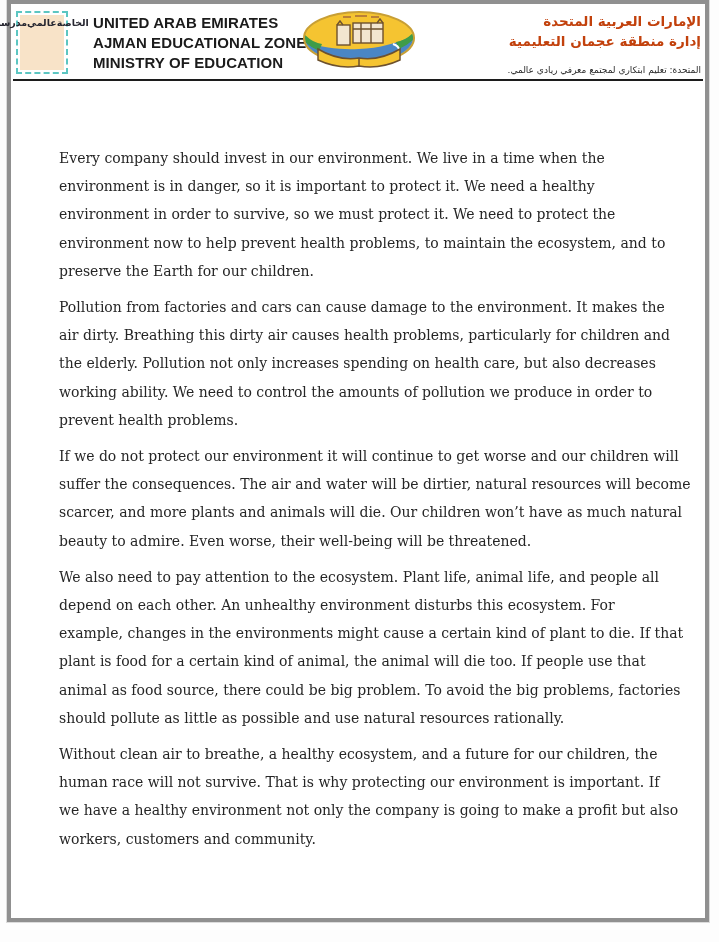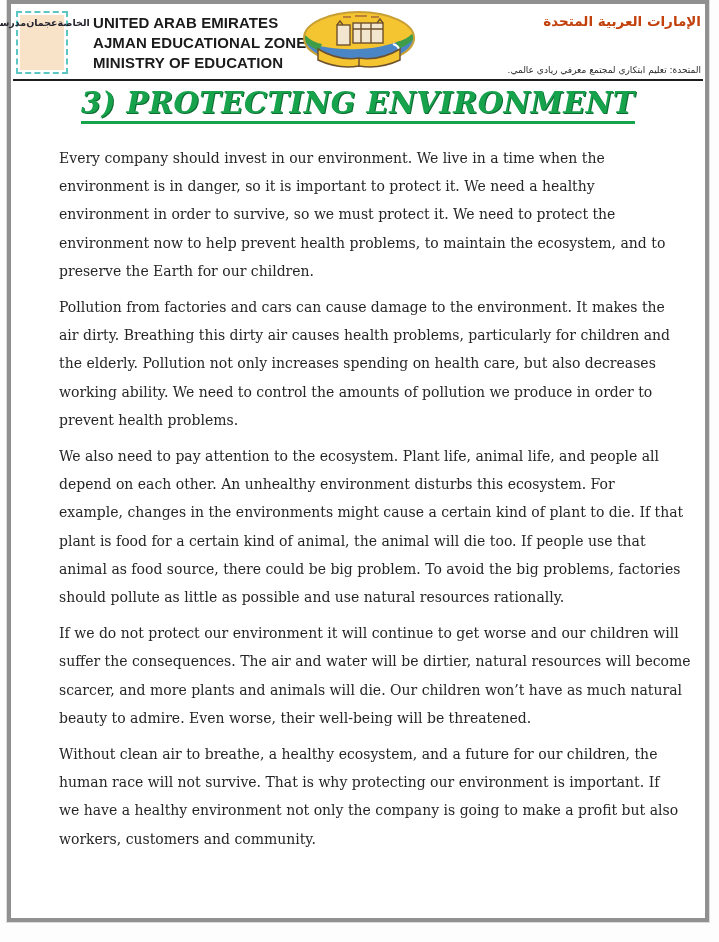--- a/index.html
+++ b/index.html
@@ -73,21 +73,21 @@
   .article p{margin:8px;white-space:pre-line;}
 </style>
 </head>
 <body>
 
 <div class="page">
 
   <div class="school-badge">
     <div class="badge-inner">
       <div>مدرسة</div>
-      <div>عجمان</div>
+      <div>عالمي</div>
       <div>الخاصة</div>
     </div>
   </div>
 
   <div class="ministry-en">
     <div>UNITED ARAB EMIRATES</div>
     <div>AJMAN EDUCATIONAL ZONE</div>
     <div>MINISTRY OF EDUCATION</div>
   </div>
 
@@ -114,48 +114,48 @@
     </g>
     <path d="M42,7 h8 M54,6 h12 M70,7 h8" style="stroke:#a66a3a;stroke-width:1.6"></path>
     <g>
       <path d="M17,39 C32,48 45,50 58,48 C71,50 84,48 99,39 L99,50 C84,57 70,58 58,56 C46,58 32,57 17,50 Z" style="fill:var(--logo_yellow,#f5c431);stroke:var(--logo_outline,#6d512e);stroke-width:1.5"></path>
       <path d="M58,48 L58,56" style="stroke:var(--logo_outline,#6d512e);stroke-width:1.5"></path>
     </g>
   </svg>
 
   <div class="ministry-ar">
     <div>الإمارات العربية المتحدة</div>
+    <div>إدارة منطقة عجمان التعليمية</div>
   </div>
 
   <div class="vision">المتحدة: تعليم ابتكاري لمجتمع معرفي ريادي عالمي.</div>
 
   <div class="header-rule"></div>
 
-  <h1 class="title"><span>3) PROTECTING ENVIRONMENT</span></h1>
 
   <div class="article">
     <p>Every company should invest in our environment. We live in a time when the
 environment is in danger, so it is important to protect it. We need a healthy
 environment in order to survive, so we must protect it. We need to protect the
 environment now to help prevent health problems, to maintain the ecosystem, and to
 preserve the Earth for our children.</p>
     <p>Pollution from factories and cars can cause damage to the environment. It makes the
 air dirty. Breathing this dirty air causes health problems, particularly for children and
 the elderly. Pollution not only increases spending on health care, but also decreases
 working ability. We need to control the amounts of pollution we produce in order to
 prevent health problems.</p>
+    <p>If we do not protect our environment it will continue to get worse and our children will
+suffer the consequences. The air and water will be dirtier, natural resources will become
+scarcer, and more plants and animals will die. Our children won’t have as much natural
+beauty to admire. Even worse, their well-being will be threatened.</p>
     <p>We also need to pay attention to the ecosystem. Plant life, animal life, and people all
 depend on each other. An unhealthy environment disturbs this ecosystem. For
 example, changes in the environments might cause a certain kind of plant to die. If that
 plant is food for a certain kind of animal, the animal will die too. If people use that
 animal as food source, there could be big problem. To avoid the big problems, factories
 should pollute as little as possible and use natural resources rationally.</p>
-    <p>If we do not protect our environment it will continue to get worse and our children will
-suffer the consequences. The air and water will be dirtier, natural resources will become
-scarcer, and more plants and animals will die. Our children won’t have as much natural
-beauty to admire. Even worse, their well-being will be threatened.</p>
     <p>Without clean air to breathe, a healthy ecosystem, and a future for our children, the
 human race will not survive. That is why protecting our environment is important. If
 we have a healthy environment not only the company is going to make a profit but also
 workers, customers and community.</p>
   </div>
 
 </div>
 
 </body></html>

